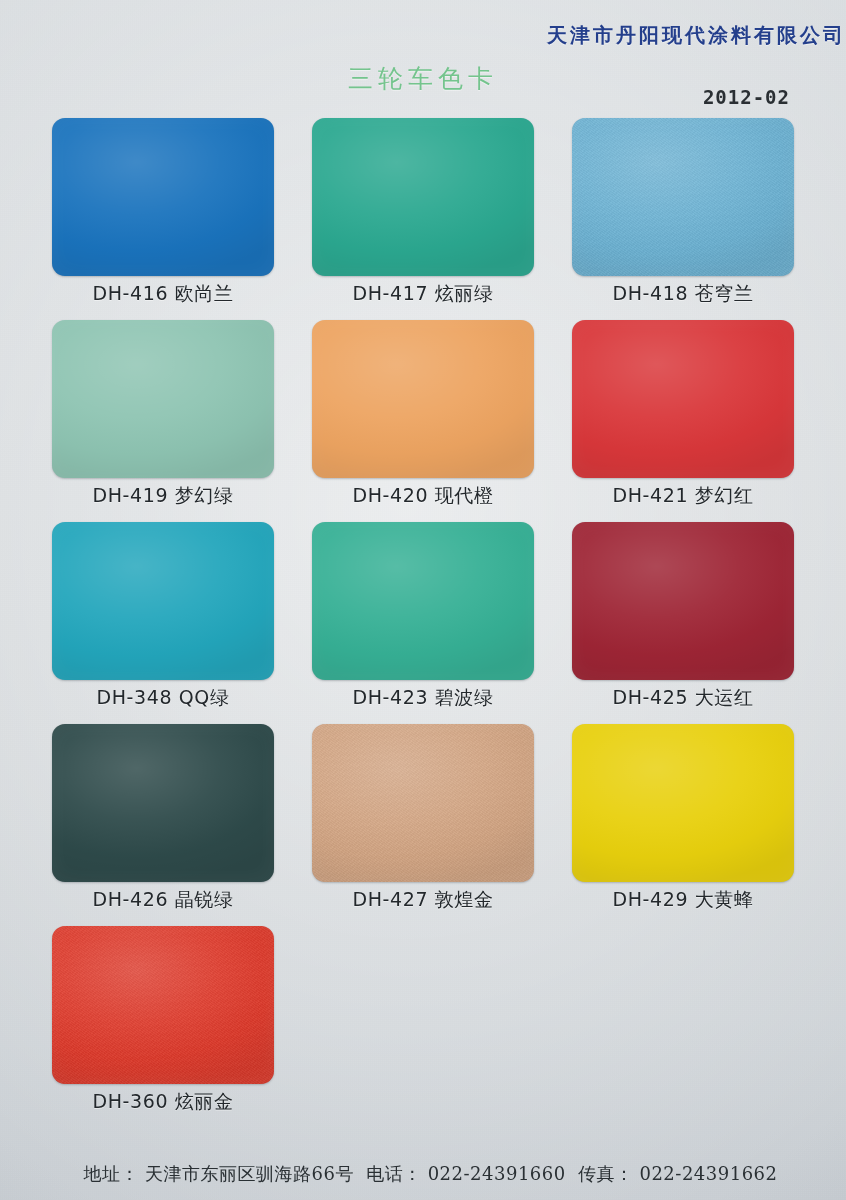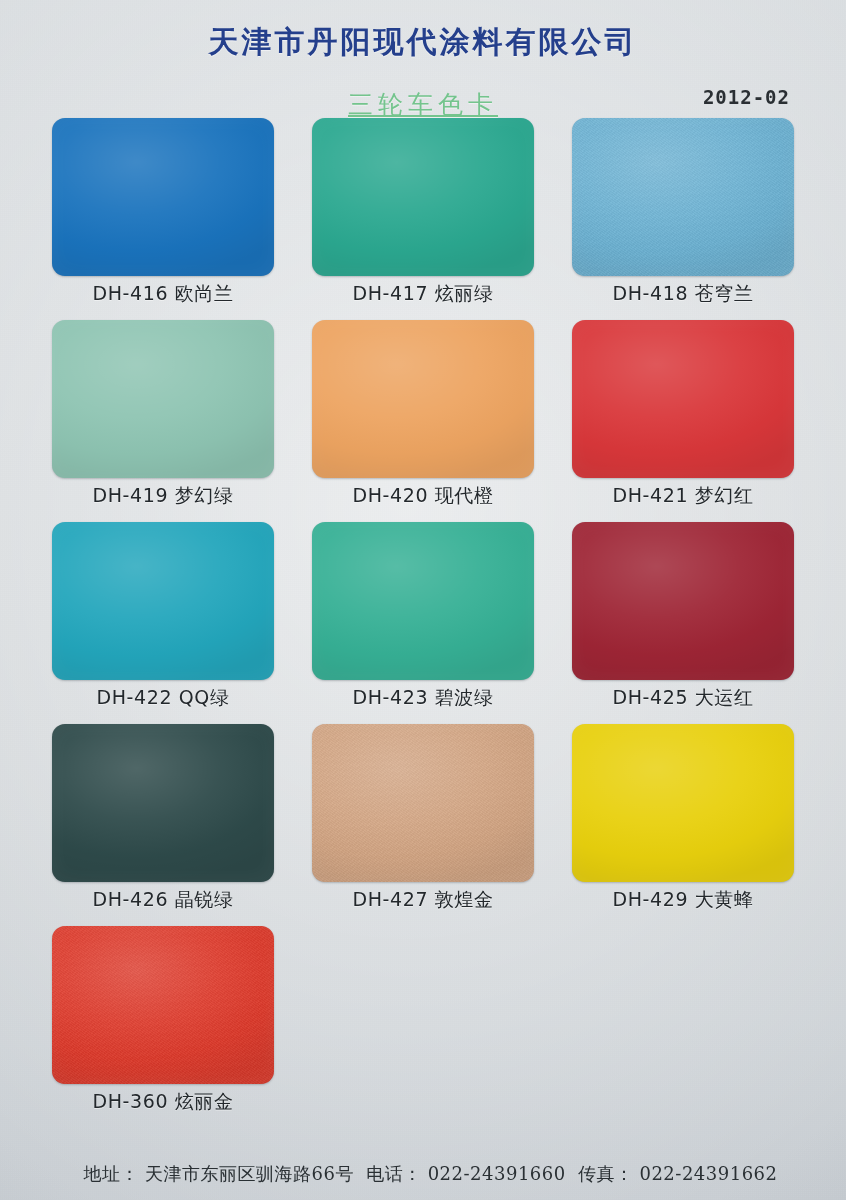--- a/index.html
+++ b/index.html
@@ -41,36 +41,36 @@
   #header {
     position: absolute;
     left: 0; right: 0; top: 0;
     height: 118px;
     text-align: center;
   }
   #company-title {
     margin: 0;
     padding-top: 22px;
     font-family: "DejaVu Serif", "Liberation Serif", serif;
-    font-size: 30px;
+    font-size: 20px;
     font-weight: 700;
     letter-spacing: 3px;
     color: #243f8c;
     text-shadow: 0 1px 1px rgba(255,255,255,.55);
+    text-align: right;
   }
   #card-subtitle {
-    margin: 16px;
+    margin: 4px;
     padding-top: 9px;
     font-family: "DejaVu Serif", "Liberation Serif", serif;
     font-size: 25px;
     font-weight: 400;
     letter-spacing: 5px;
     color: #74c48d;
     text-shadow: 0 1px 1px rgba(255,255,255,.5);
-    text-decoration: underline;
   }
   #issue-date {
     position: absolute;
     right: 56px;
     top: 86px;
     font-family: "DejaVu Sans Mono", "Liberation Mono", monospace;
     font-size: 19px;
     font-weight: 600;
     letter-spacing: 1px;
     color: #2a2f33;
@@ -189,21 +189,21 @@
       <div class="swatch-cell">
         <div class="swatch-chip" style="background: rgb(237, 164, 97);"></div>
         <div class="swatch-label">DH-420 现代橙</div>
       </div>
       <div class="swatch-cell">
         <div class="swatch-chip" style="background: rgb(217, 55, 58);"></div>
         <div class="swatch-label">DH-421 梦幻红</div>
       </div>
       <div class="swatch-cell">
         <div class="swatch-chip" style="background: rgb(35, 166, 188);"></div>
-        <div class="swatch-label">DH-422 QQ绿</div>
+        <div class="swatch-label">DH-348 QQ绿</div>
       </div>
       <div class="swatch-cell">
         <div class="swatch-chip" style="background: rgb(54, 176, 149);"></div>
         <div class="swatch-label">DH-423 碧波绿</div>
       </div>
       <div class="swatch-cell">
         <div class="swatch-chip" style="background: rgb(158, 37, 53);"></div>
         <div class="swatch-label">DH-425 大运红</div>
       </div>
       <div class="swatch-cell">

